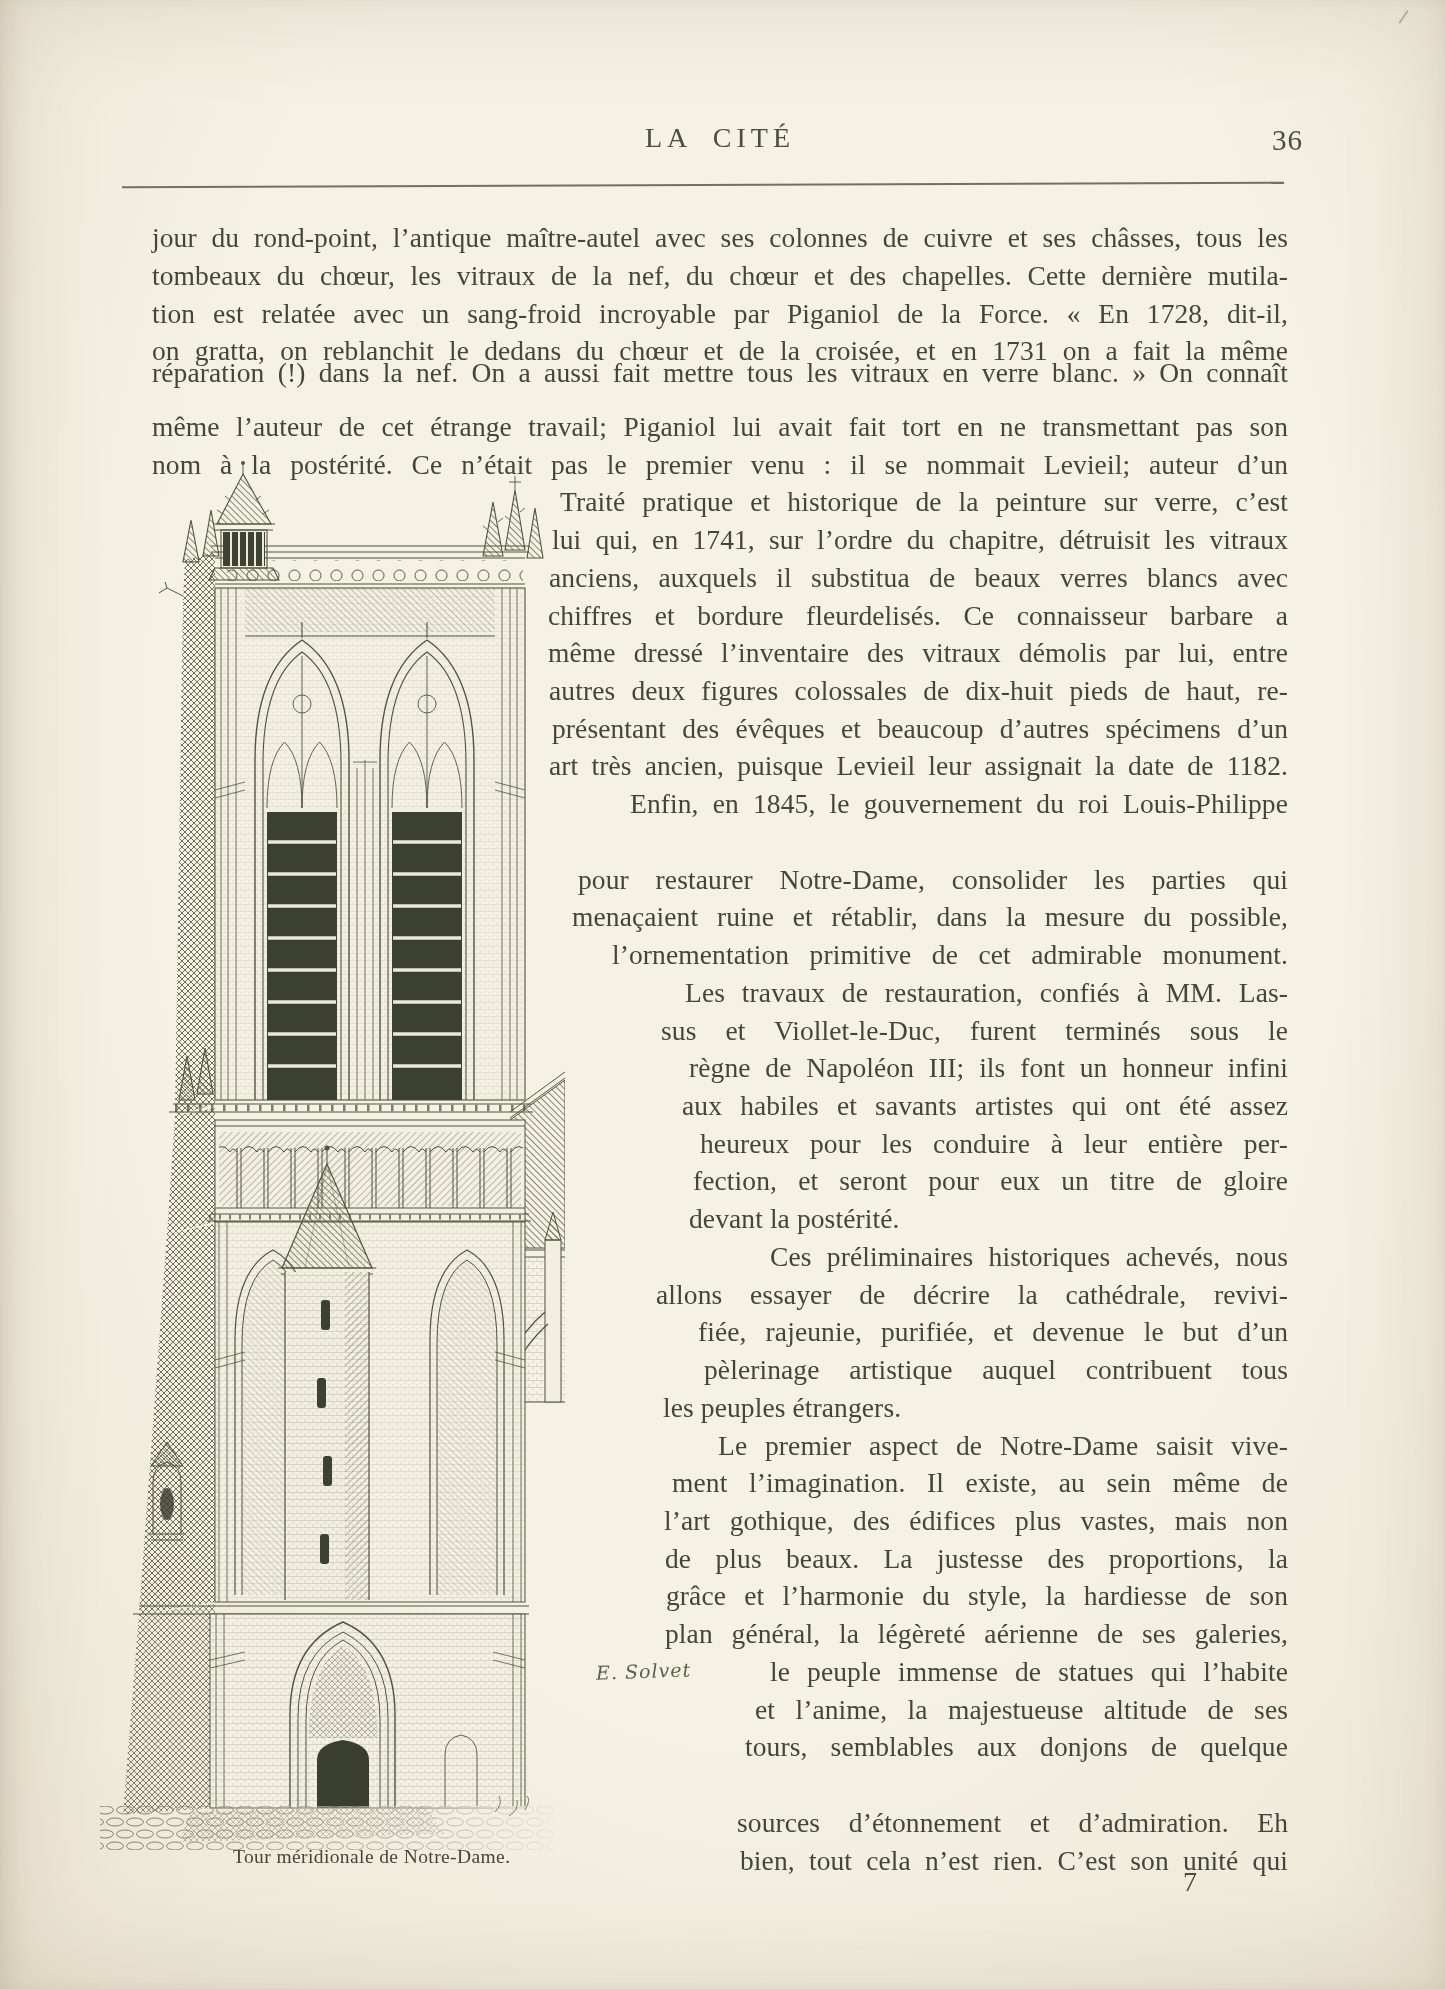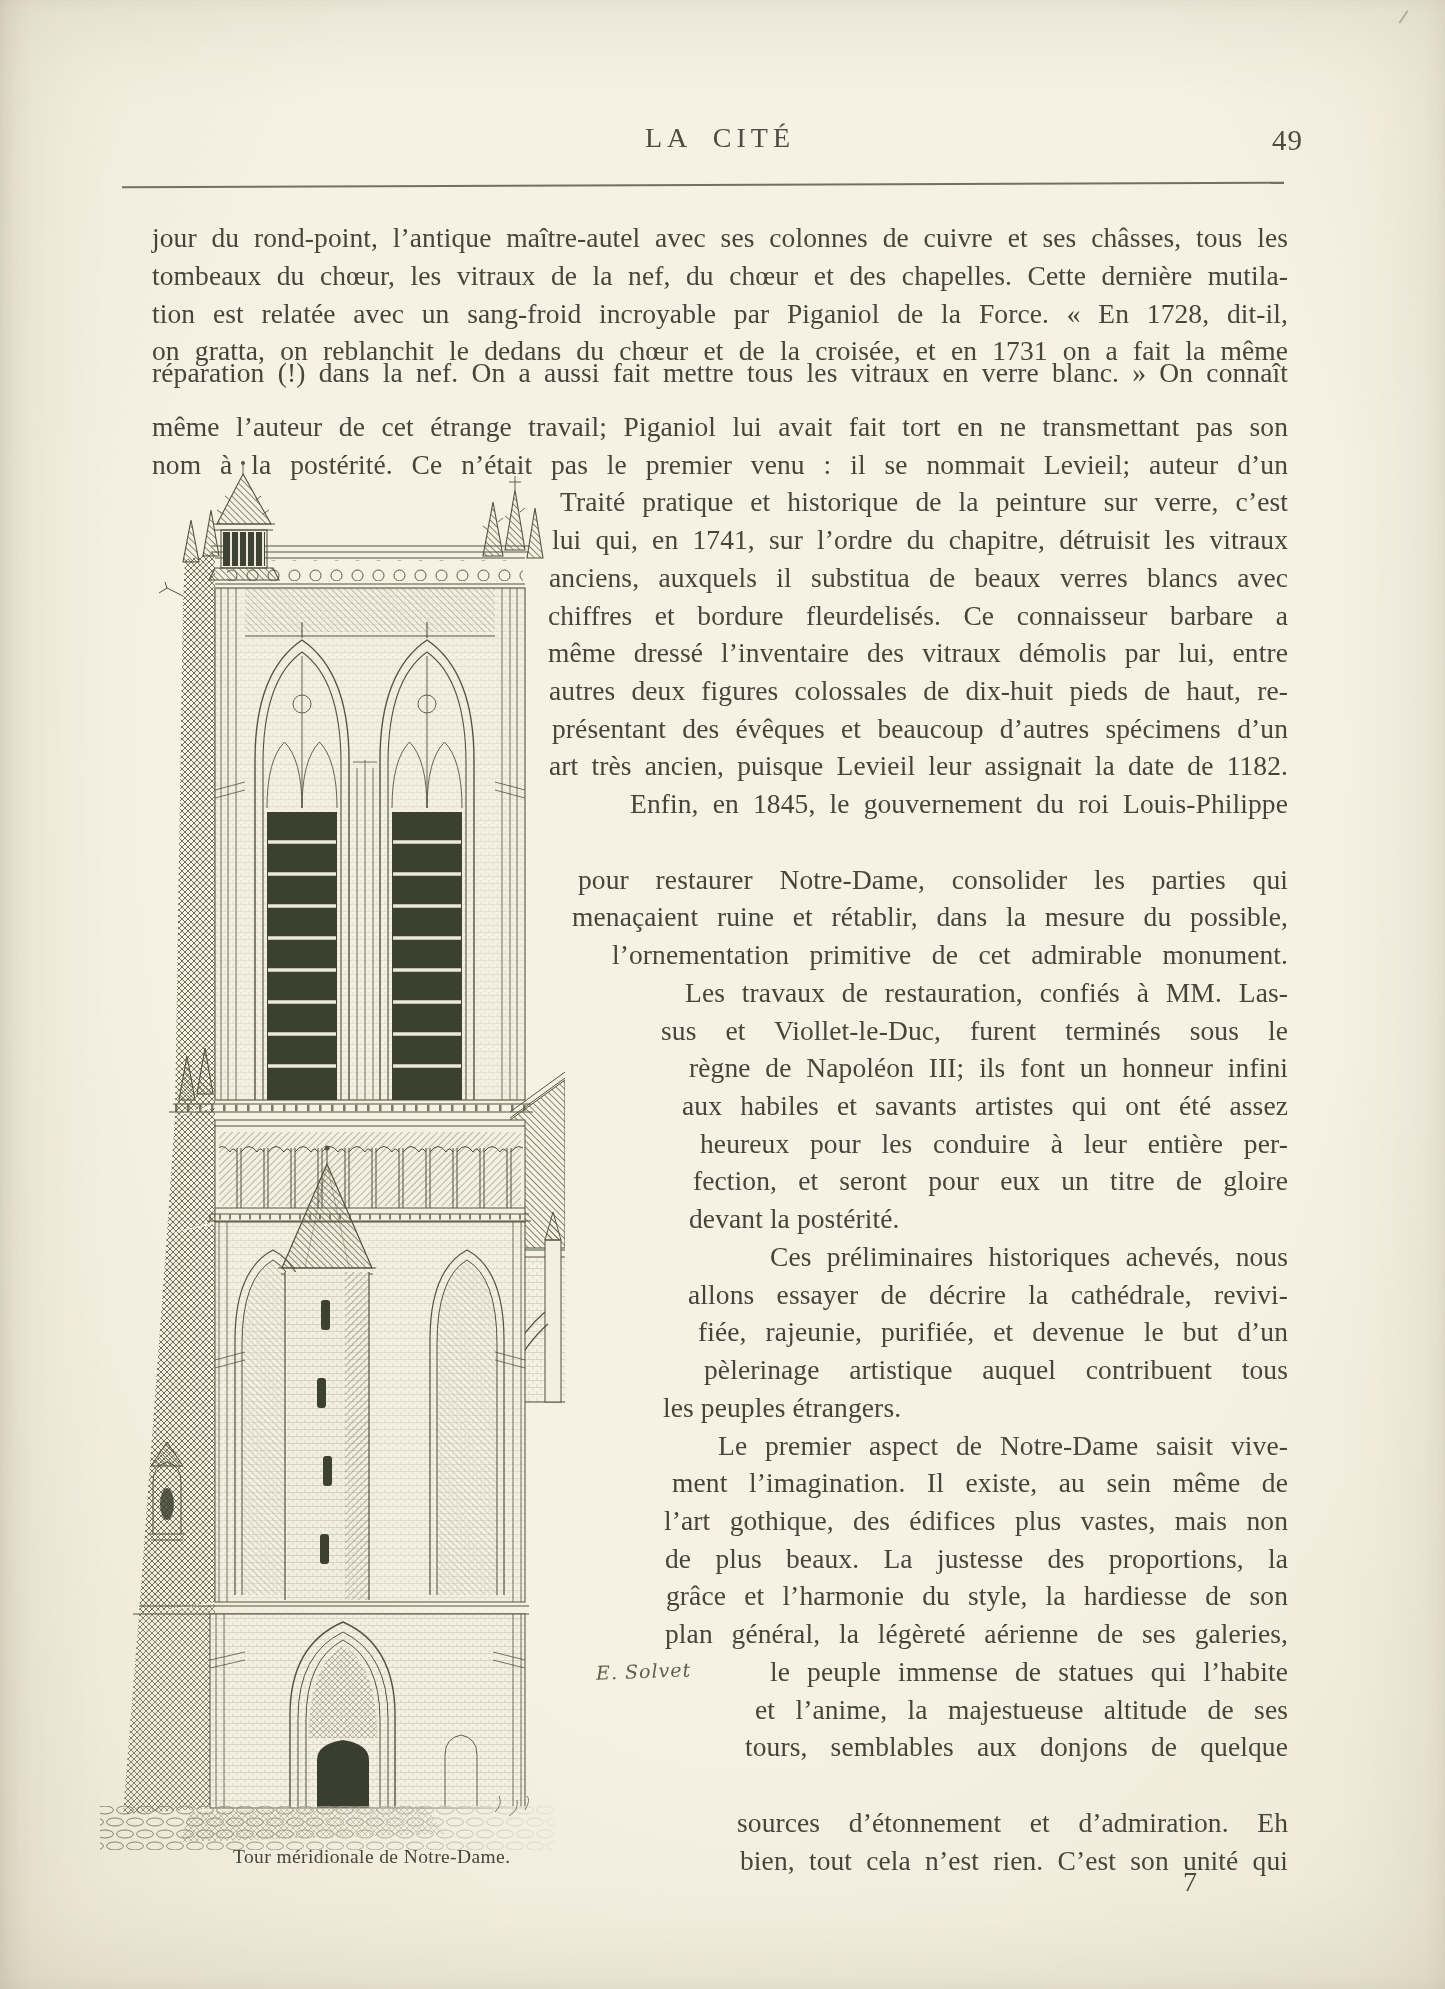--- a/index.html
+++ b/index.html
@@ -53,21 +53,21 @@
     position:absolute;left:1183px;top:1866px;font-size:28px;color:#4c4d40;
   }
   .engraving{position:absolute;left:95px;top:460px;width:470px;height:1390px;}
 </style>
 </head>
 <body>
 
 <div class="page">
 
   <div class="running-head">LA CITÉ</div>
-  <div class="folio">49</div>
+  <div class="folio">36</div>
   <div class="head-rule"></div>
   <div class="scratch"></div>
 
   <div class="bl j" style="top:219px;left:152px">jour du rond-point, l’antique maître-autel avec ses colonnes de cuivre et ses châsses, tous les</div>
   <div class="bl j" style="top:257px;left:152px">tombeaux du chœur, les vitraux de la nef, du chœur et des chapelles. Cette dernière mutila-</div>
   <div class="bl j" style="top:295px;left:152px">tion est relatée avec un sang-froid incroyable par Piganiol de la Force. « En 1728, dit-il,</div>
   <div class="bl j" style="top:332px;left:152px">on gratta, on reblanchit le dedans du chœur et de la croisée, et en 1731 on a fait la même</div>
   <div class="bl j" style="top:354px;left:152px">réparation (!) dans la nef. On a aussi fait mettre tous les vitraux en verre blanc. » On connaît</div>
   <div class="bl j" style="top:408px;left:152px">même l’auteur de cet étrange travail; Piganiol lui avait fait tort en ne transmettant pas son</div>
   <div class="bl j" style="top:446px;left:152px">nom à la postérité. Ce n’était pas le premier venu : il se nommait Levieil; auteur d’un</div>
@@ -84,21 +84,21 @@
   <div class="bl j" style="top:898px;left:572px">menaçaient ruine et rétablir, dans la mesure du possible,</div>
   <div class="bl j" style="top:936px;left:612px">l’ornementation primitive de cet admirable monument.</div>
   <div class="bl j" style="top:974px;left:685px">Les travaux de restauration, confiés à MM. Las-</div>
   <div class="bl j" style="top:1012px;left:661px">sus et Viollet-le-Duc, furent terminés sous le</div>
   <div class="bl j" style="top:1049px;left:689px">règne de Napoléon III; ils font un honneur infini</div>
   <div class="bl j" style="top:1087px;left:682px">aux habiles et savants artistes qui ont été assez</div>
   <div class="bl j" style="top:1125px;left:700px">heureux pour les conduire à leur entière per-</div>
   <div class="bl j" style="top:1162px;left:693px">fection, et seront pour eux un titre de gloire</div>
   <div class="bl" style="top:1200px;left:689px">devant la postérité.</div>
   <div class="bl j" style="top:1238px;left:770px">Ces préliminaires historiques achevés, nous</div>
-  <div class="bl j" style="top:1276px;left:688px">allons essayer de décrire la cathédrale, revivi-</div>
+  <div class="bl j" style="top:1276px;left:656px">allons essayer de décrire la cathédrale, revivi-</div>
   <div class="bl j" style="top:1313px;left:698px">fiée, rajeunie, purifiée, et devenue le but d’un</div>
   <div class="bl j" style="top:1351px;left:704px">pèlerinage artistique auquel contribuent tous</div>
   <div class="bl" style="top:1389px;left:663px">les peuples étrangers.</div>
   <div class="bl j" style="top:1427px;left:718px">Le premier aspect de Notre-Dame saisit vive-</div>
   <div class="bl j" style="top:1464px;left:672px">ment l’imagination. Il existe, au sein même de</div>
   <div class="bl j" style="top:1502px;left:664px">l’art gothique, des édifices plus vastes, mais non</div>
   <div class="bl j" style="top:1540px;left:665px">de plus beaux. La justesse des proportions, la</div>
   <div class="bl j" style="top:1577px;left:666px">grâce et l’harmonie du style, la hardiesse de son</div>
   <div class="bl j" style="top:1615px;left:665px">plan général, la légèreté aérienne de ses galeries,</div>
   <div class="bl j" style="top:1653px;left:770px">le peuple immense de statues qui l’habite</div>

